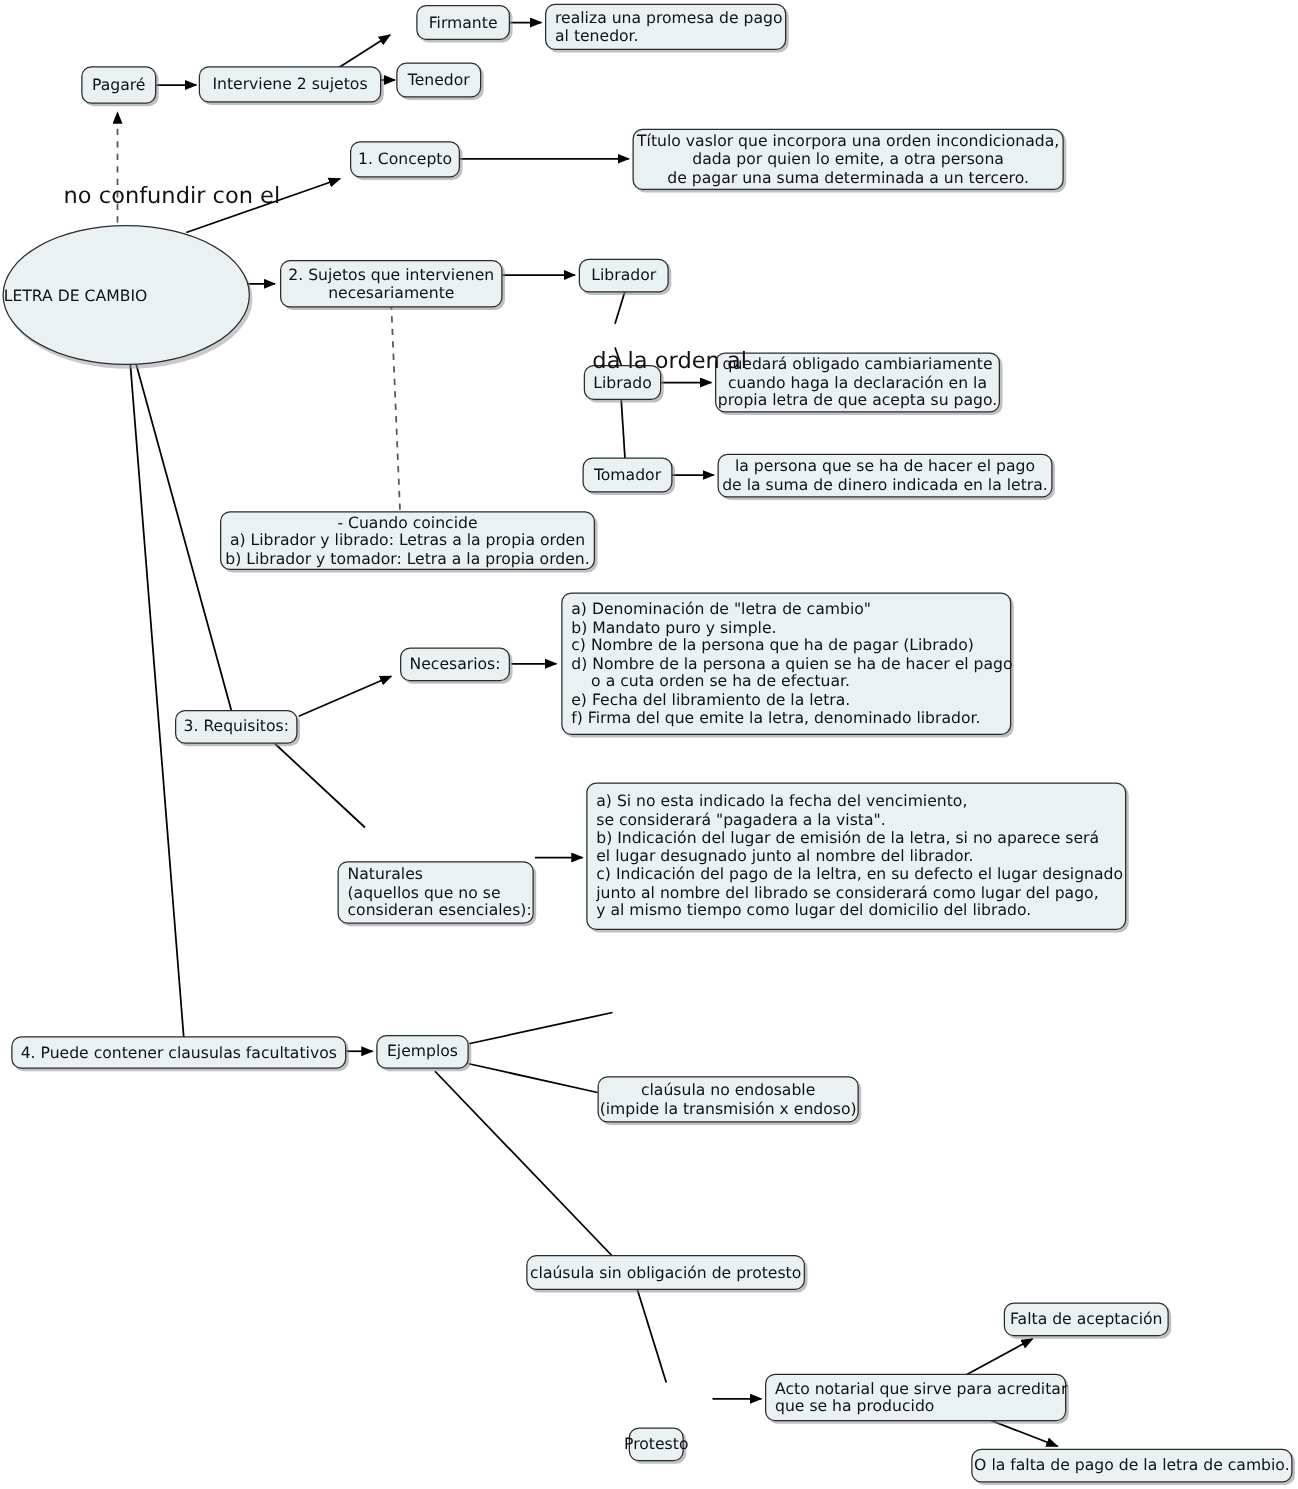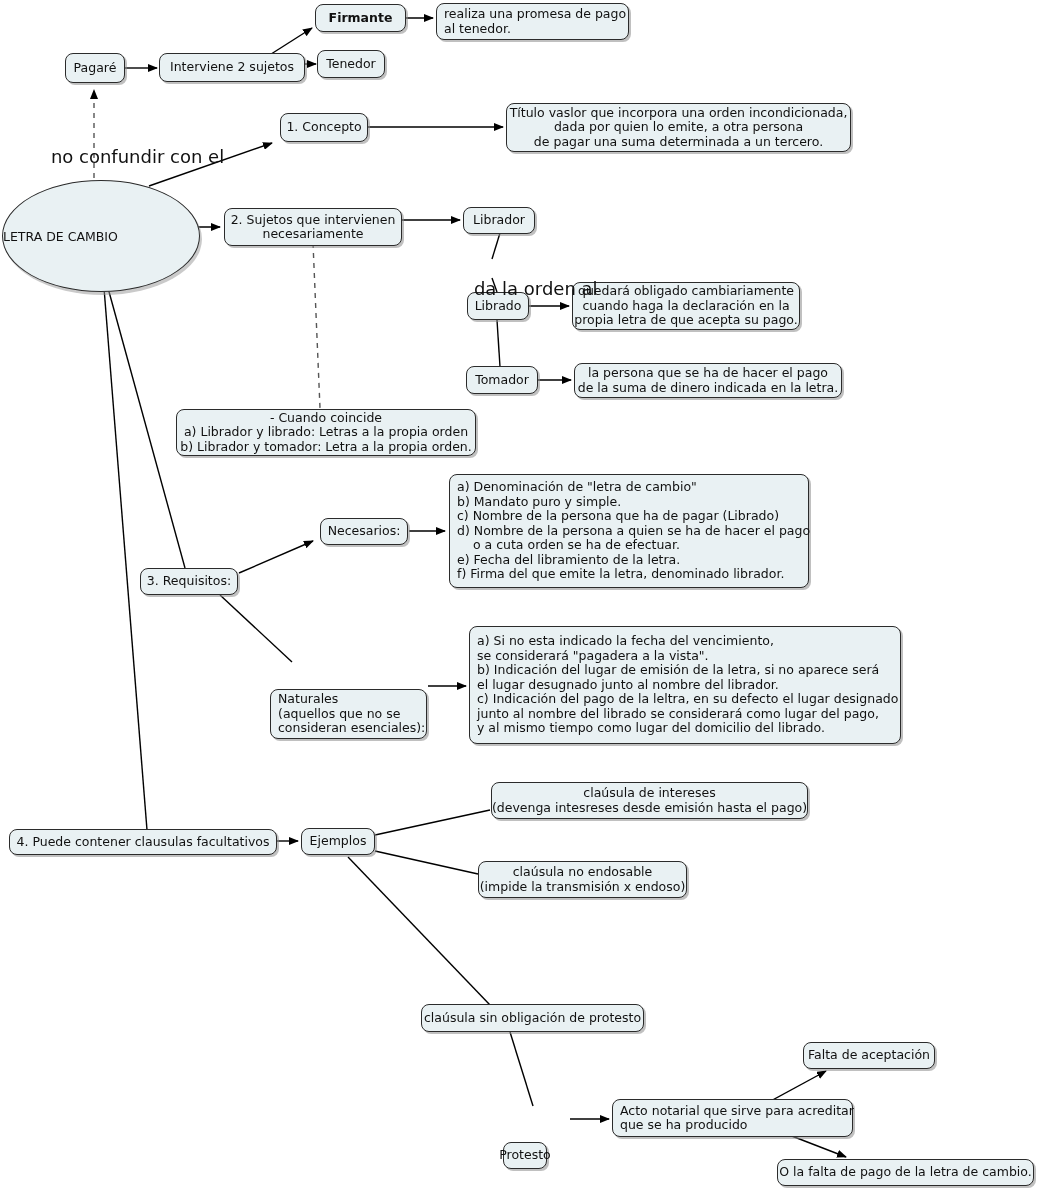--- a/index.html
+++ b/index.html
@@ -141,21 +141,21 @@
   </div>
 
   <div class="node center" style="left:65px;top:53px;width:60px;height:30px;">
     <span>Pagaré</span>
   </div>
 
   <div class="node center" style="left:159px;top:53px;width:146px;height:29px;">
     <span>Interviene 2 sujetos</span>
   </div>
 
-  <div class="node center" style="left:315px;top:4px;width:91px;height:28px;font-weight:bold;">
+  <div class="node center" style="left:333px;top:4px;width:75px;height:28px;">
     <span>Firmante</span>
   </div>
 
   <div class="node center" style="left:317px;top:50px;width:68px;height:28px;">
     <span>Tenedor</span>
   </div>
 
   <div class="node left" style="left:436px;top:3px;width:193px;height:37px;">
     <span>realiza una promesa de pago
 al tenedor.</span>
@@ -240,24 +240,20 @@
   </div>
 
   <div class="node center" style="left:9px;top:829px;width:268px;height:26px;">
     <span>4. Puede contener clausulas facultativos</span>
   </div>
 
   <div class="node center" style="left:301px;top:828px;width:74px;height:27px;">
     <span>Ejemplos</span>
   </div>
 
-  <div class="node center" style="left:491px;top:782px;width:317px;height:37px;">
-    <span>claúsula de intereses
-(devenga intesreses desde emisión hasta el pago)</span>
-  </div>
 
   <div class="node center" style="left:478px;top:861px;width:209px;height:37px;">
     <span>claúsula no endosable
 (impide la transmisión x endoso)</span>
   </div>
 
   <div class="node center" style="left:421px;top:1004px;width:223px;height:28px;">
     <span>claúsula sin obligación de protesto</span>
   </div>
 

